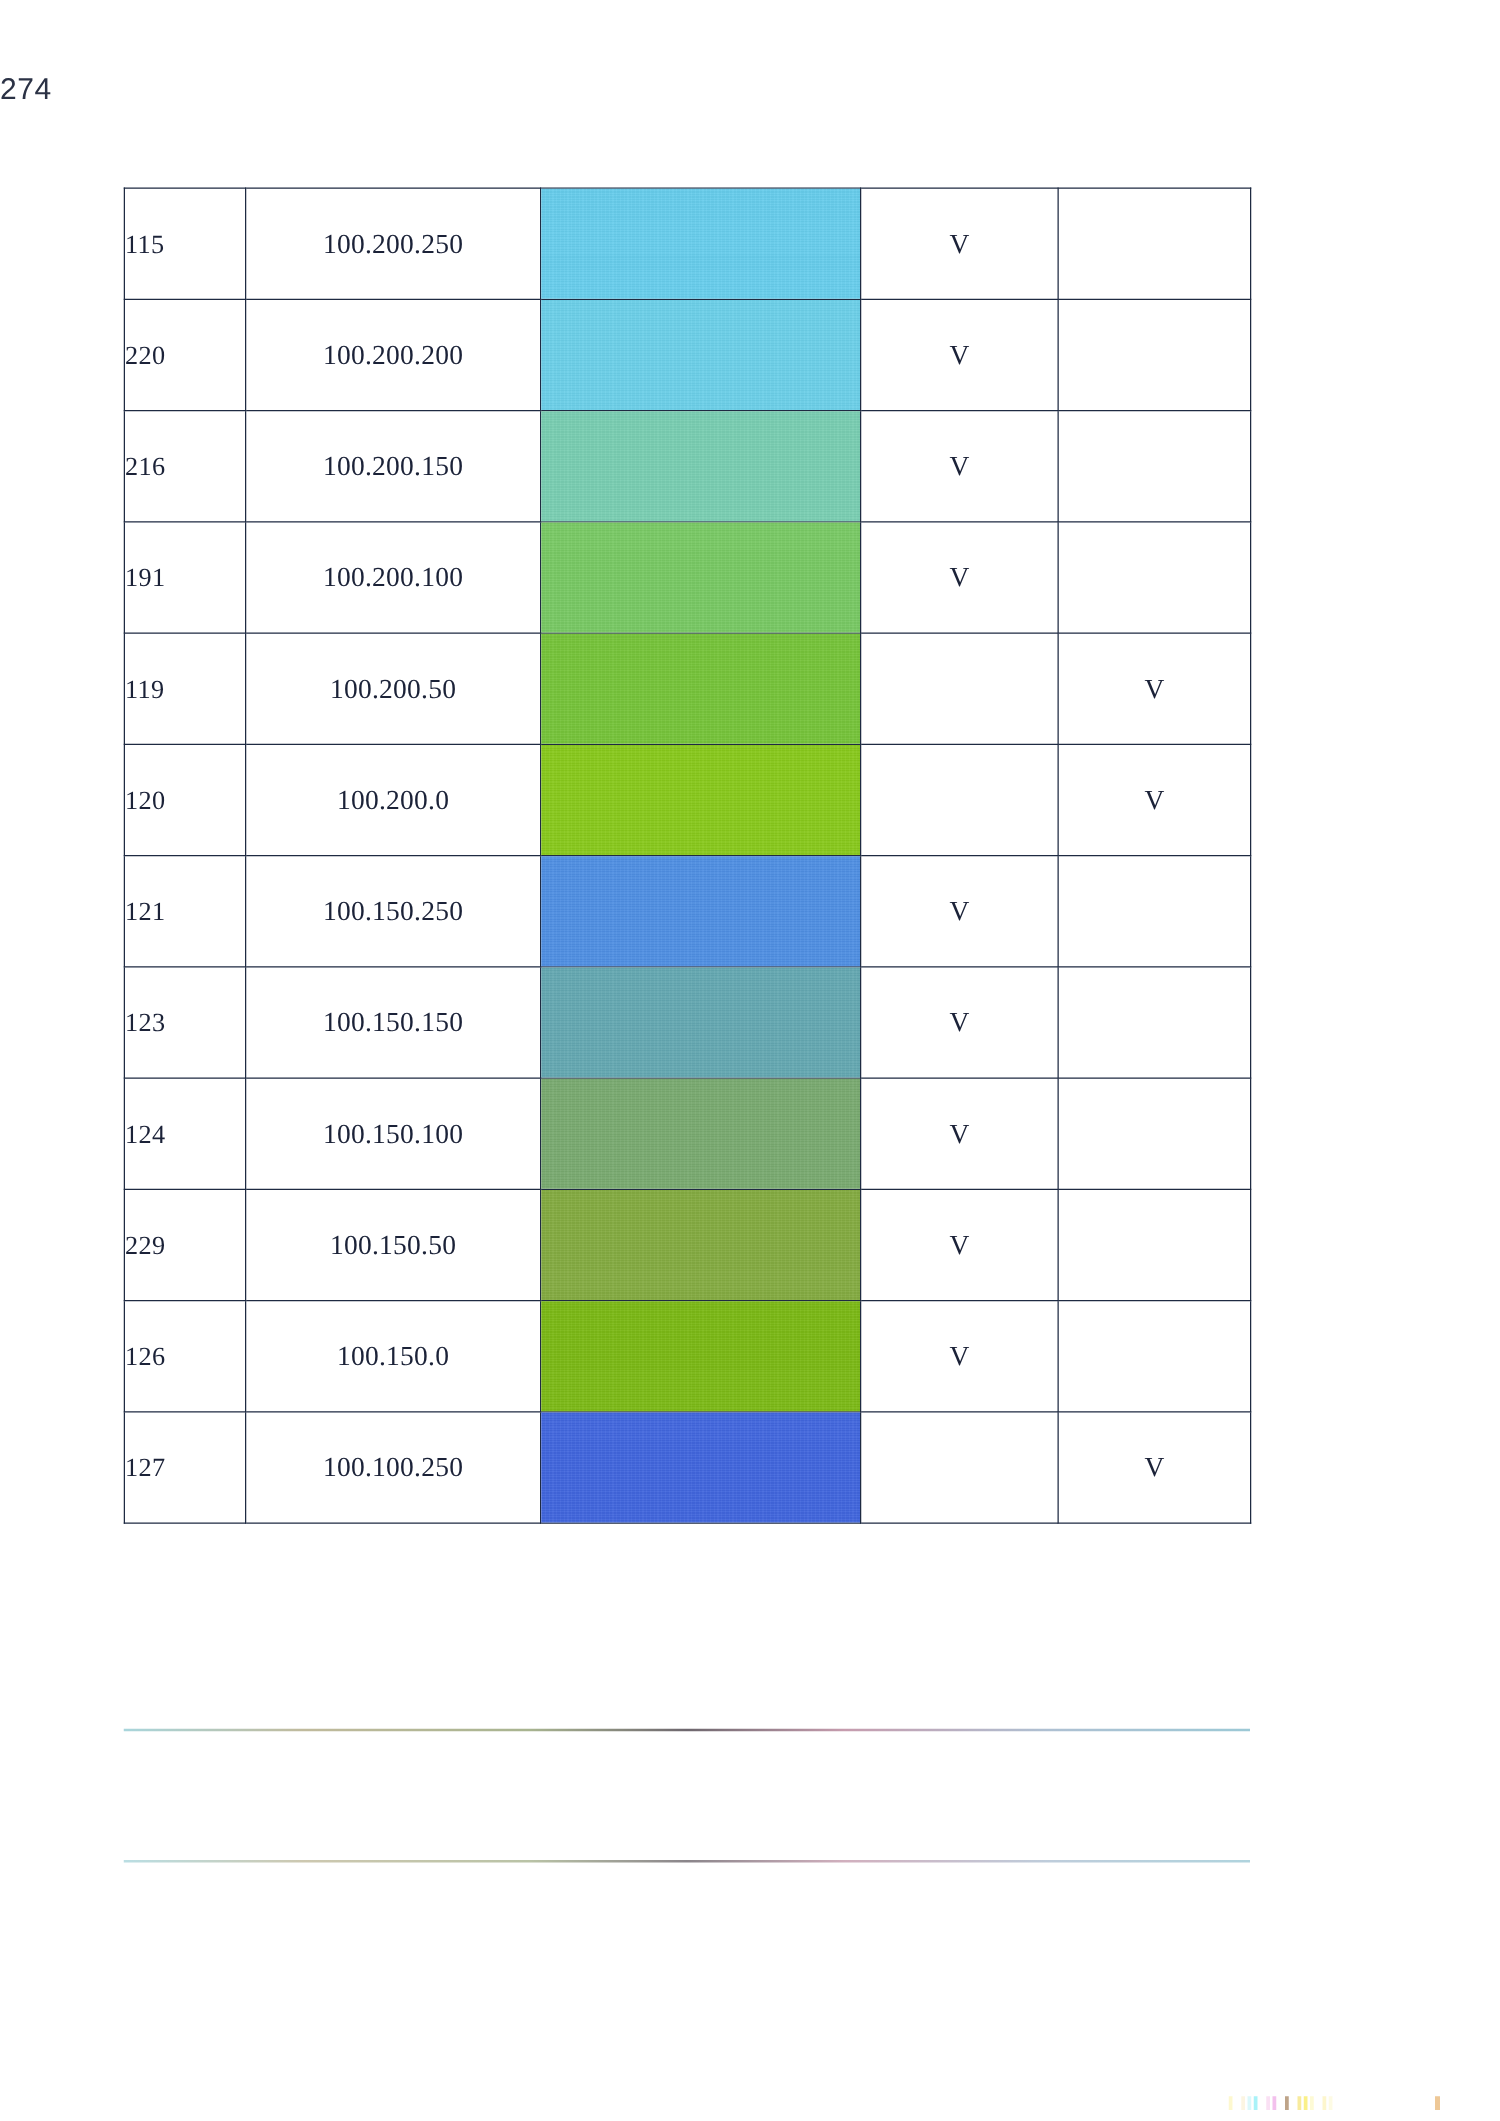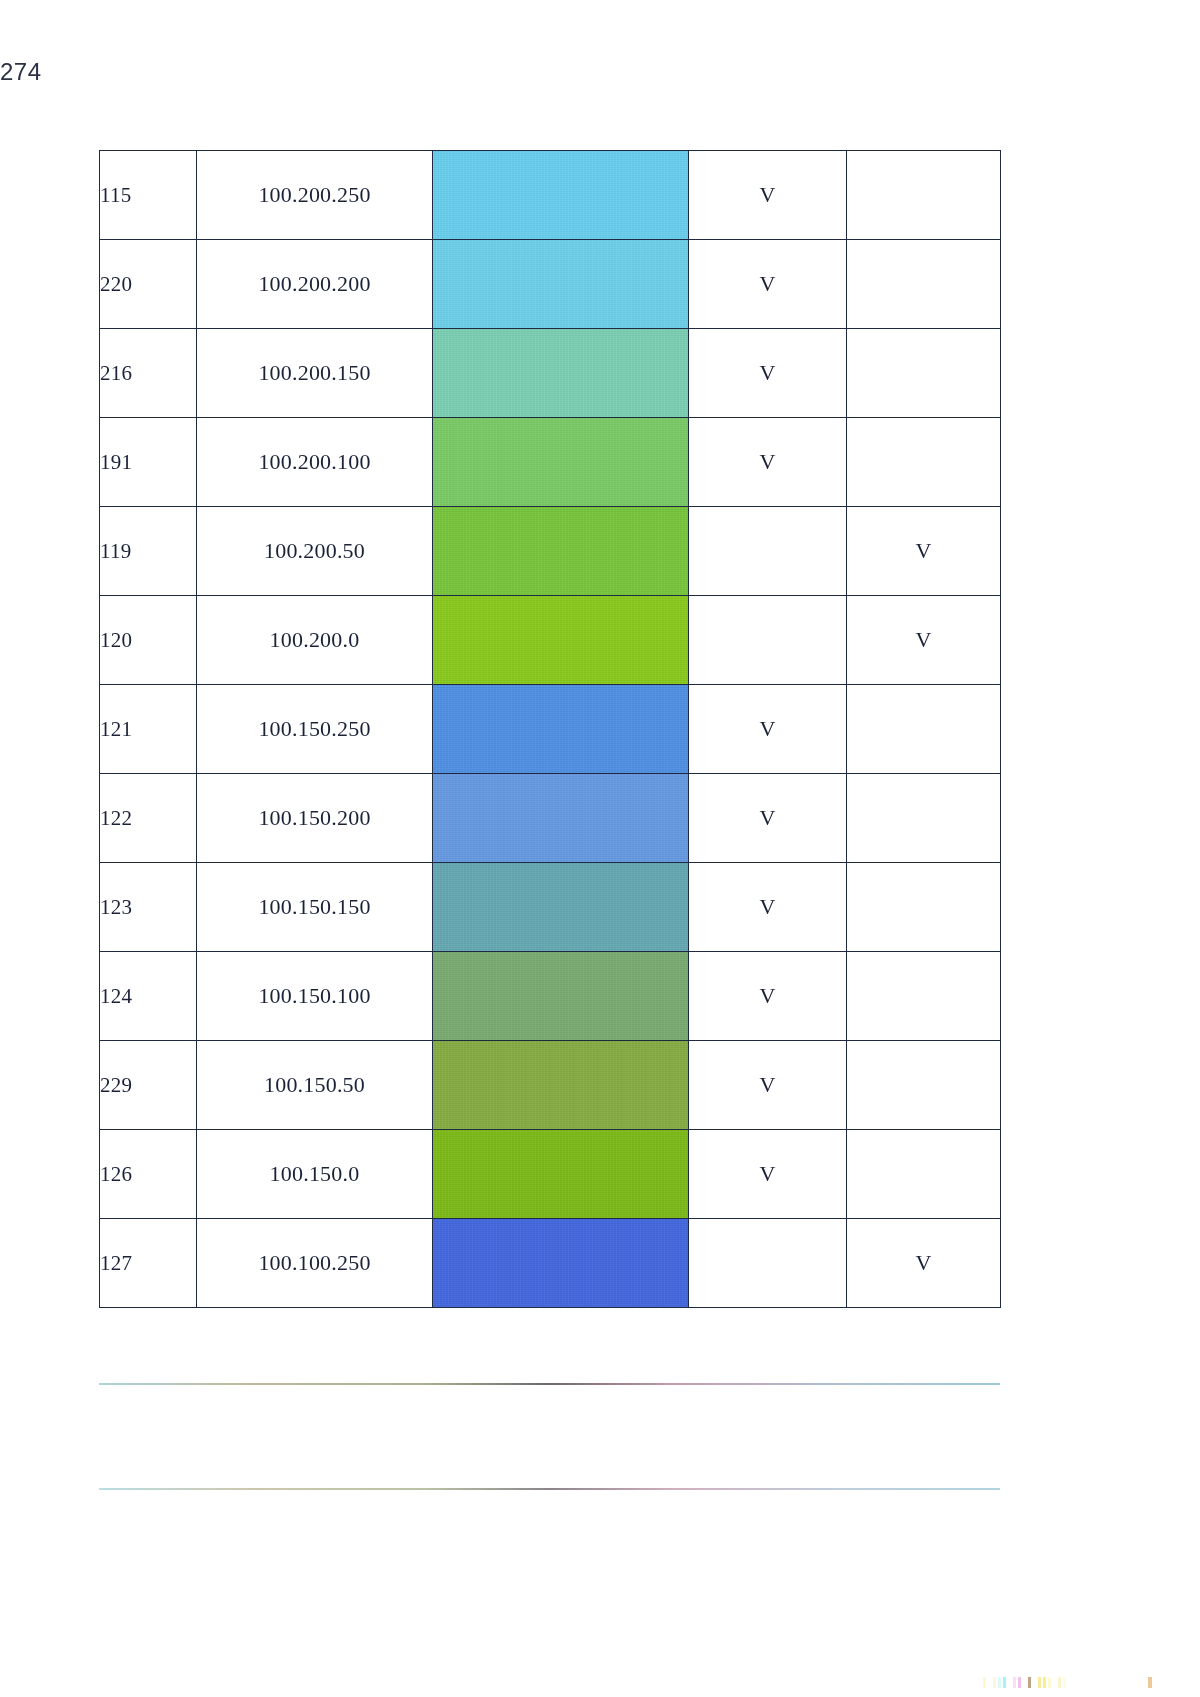--- a/index.html
+++ b/index.html
@@ -221,29 +221,20 @@
         <tr>
           <td class="cell-idx">121</td>
           <td class="cell-code">100.150.250</td>
           <td class="swatch-cell">
             <span class="swatch" style="background: rgb(78, 142, 226);"></span>
           </td>
           <td class="cell-v">V</td>
           <td class="cell-v"></td>
         </tr>
         <tr>
-          <td class="cell-idx">122</td>
-          <td class="cell-code">100.150.200</td>
-          <td class="swatch-cell">
-            <span class="swatch" style="background: rgb(100, 152, 224);"></span>
-          </td>
-          <td class="cell-v">V</td>
-          <td class="cell-v"></td>
-        </tr>
-        <tr>
           <td class="cell-idx">123</td>
           <td class="cell-code">100.150.150</td>
           <td class="swatch-cell">
             <span class="swatch" style="background: rgb(99, 167, 177);"></span>
           </td>
           <td class="cell-v">V</td>
           <td class="cell-v"></td>
         </tr>
         <tr>
           <td class="cell-idx">124</td>

